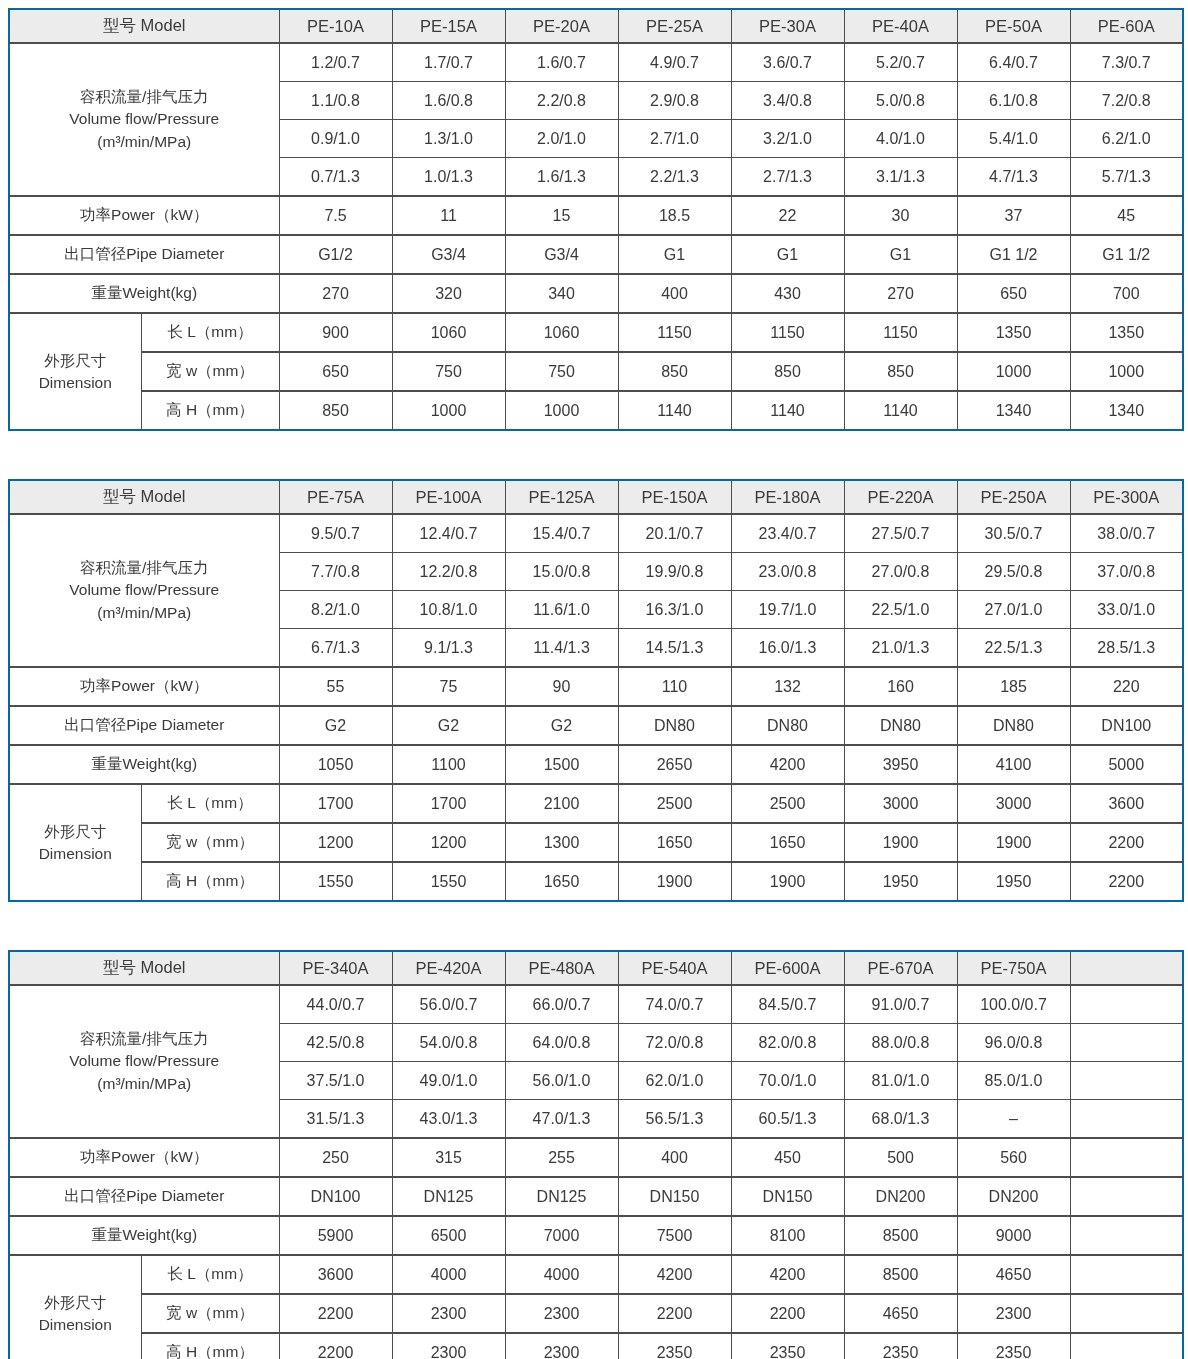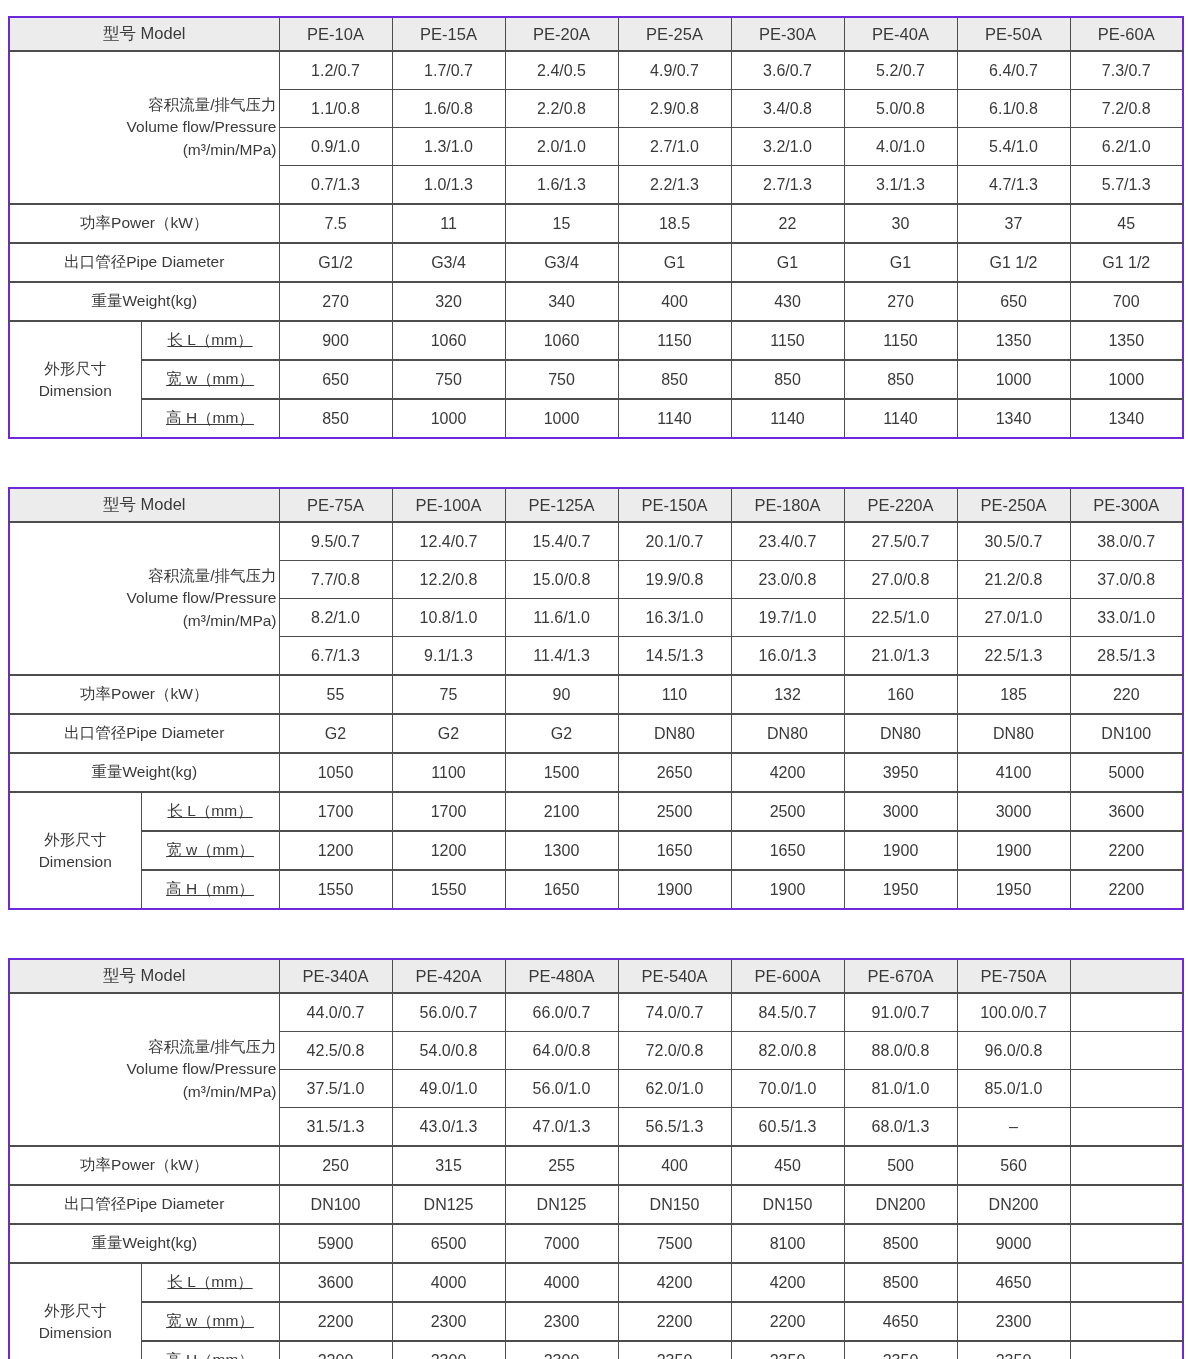--- a/index.html
+++ b/index.html
@@ -10,22 +10,22 @@
     color: #3a3a3a;
   }
   .page {
     width: 1173px;
     margin: 8px 0 0 8px;
   }
   table.spec-table {
     border-collapse: collapse;
     table-layout: fixed;
     width: 1173px;
-    margin: 16px 0 48px 0;
-    border: 2px solid #6d28d9;
+    margin: 8px 0 48px 0;
+    border: 2px solid #0369a1;
   }
   table.spec-table:last-child { margin-bottom: 10px; }
   th, td {
     border: 1px solid #4d4d4d;
     text-align: center;
     vertical-align: middle;
     font-size: 16px;
     font-weight: normal;
     padding: 0 2px;
     height: 37px;
@@ -34,23 +34,23 @@
     white-space: nowrap;
   }
   tr.header-row th {
     background: #ececec;
     height: 32px;
     border-bottom-width: 2px;
     font-size: 16.5px;
   }
   tr.section-row td { border-top-width: 2px; }
   td.flow-label { white-space: normal; }
-  td.flow-label div { line-height: 1.45; font-size: 15.5px; text-align: right; }
+  td.flow-label div { line-height: 1.45; font-size: 15.5px; }
   td.dim-label div { line-height: 1.4; font-size: 15.5px; }
-  td.sub-lab { font-size: 15.5px; text-decoration: underline; }
+  td.sub-lab { font-size: 15.5px; }
   td.lab { font-size: 15.5px; }
 </style>
 </head>
 <body>
 
 <div class="page">
     <table class="spec-table">
       <colgroup>
         <col style="width: 132px;">
         <col style="width: 138px;">
@@ -76,21 +76,21 @@
           <th>PE-60A</th>
         </tr>
         <tr class="flow-row">
           <td class="lab flow-label" colspan="2" rowspan="4">
             <div>容积流量/排气压力</div>
             <div>Volume flow/Pressure</div>
             <div>(m³/min/MPa)</div>
           </td>
           <td>1.2/0.7</td>
           <td>1.7/0.7</td>
-          <td>2.4/0.5</td>
+          <td>1.6/0.7</td>
           <td>4.9/0.7</td>
           <td>3.6/0.7</td>
           <td>5.2/0.7</td>
           <td>6.4/0.7</td>
           <td>7.3/0.7</td>
         </tr>
         <tr class="flow-row">
           <td>1.1/0.8</td>
           <td>1.6/0.8</td>
           <td>2.2/0.8</td>
@@ -232,21 +232,21 @@
           <td>30.5/0.7</td>
           <td>38.0/0.7</td>
         </tr>
         <tr class="flow-row">
           <td>7.7/0.8</td>
           <td>12.2/0.8</td>
           <td>15.0/0.8</td>
           <td>19.9/0.8</td>
           <td>23.0/0.8</td>
           <td>27.0/0.8</td>
-          <td>21.2/0.8</td>
+          <td>29.5/0.8</td>
           <td>37.0/0.8</td>
         </tr>
         <tr class="flow-row">
           <td>8.2/1.0</td>
           <td>10.8/1.0</td>
           <td>11.6/1.0</td>
           <td>16.3/1.0</td>
           <td>19.7/1.0</td>
           <td>22.5/1.0</td>
           <td>27.0/1.0</td>

